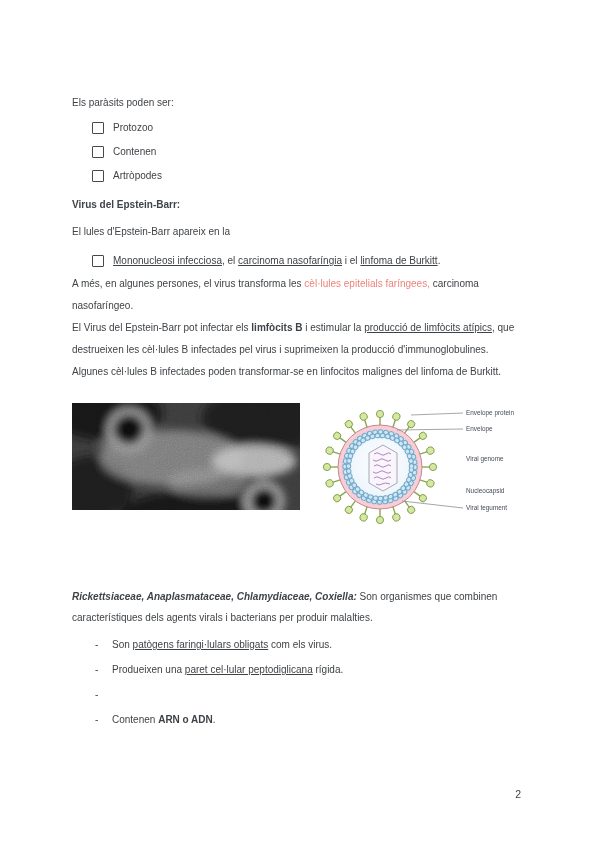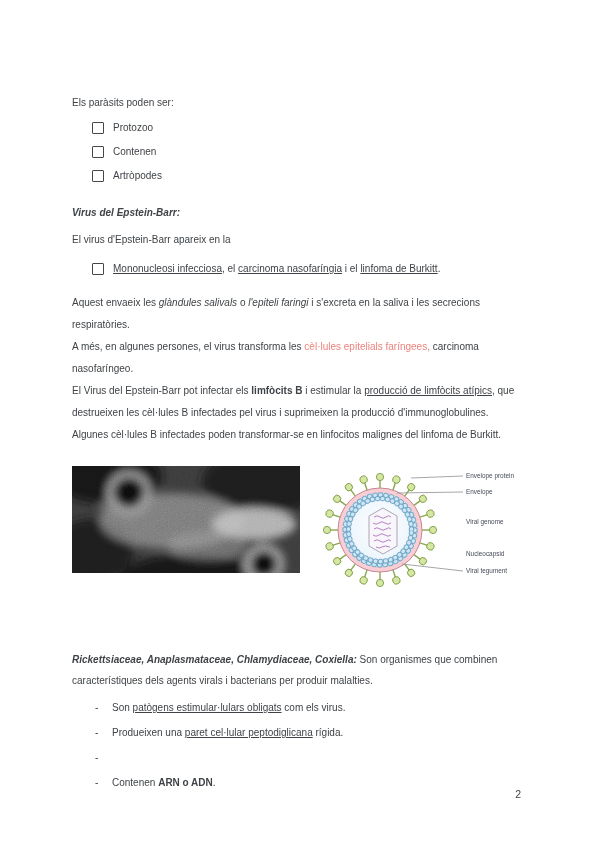--- a/index.html
+++ b/index.html
@@ -4,21 +4,21 @@
 <style>
   html,body { margin:0; padding:0; background:#ffffff; }
   .page {
     position:relative; width:596px; height:848px; background:#ffffff;
     box-sizing:border-box; padding:92px 72px 0 72px;
     font-family:"Liberation Sans", sans-serif;
     font-size:10px; color:#3f4347; overflow:hidden;
   }
   p { margin:0; }
   .body { line-height:22px; }
-  .heading { font-weight:700; line-height:22px; margin-top:14px;font-style:italic; }
+  .heading { font-weight:700; line-height:22px; margin-top:6px; }
   .lead { margin-top:5px; }
   .checklist { margin:2px 0 0 20px; }
   .check-row { display:flex; align-items:center; line-height:24px; }
   .check-single { margin:6px 0 0 20px; }
   .checkbox {
     width:10px; height:10px; border:1.4px solid #44484c; border-radius:1px;
     margin-right:9px; flex:0 0 auto; background:#fff;
   }
   .u { text-decoration:underline; }
   .it { font-style:italic; }
@@ -53,28 +53,27 @@
       <span>Contenen</span>
     </div>
     <div class="check-row">
       <span class="checkbox"></span>
       <span>Artròpodes</span>
     </div>
   </div>
 
   <p class="heading">Virus del Epstein-Barr:</p>
 
-  <p class="body lead">El virus d'Epstein-Barr apareix en la</p>
+  <p class="body lead">El lules d'Epstein-Barr apareix en la</p>
 
   <div class="check-row check-single">
     <span class="checkbox"></span>
     <span><span class="u">Mononucleosi infecciosa</span><span>, el </span><span class="u">carcinoma nasofaríngia</span><span> i el </span><span class="u">linfoma de Burkitt</span><span>.</span></span>
   </div>
 
-  <p class="body p-first"><span>Aquest envaeix les </span><span class="it">glàndules salivals</span><span> o </span><span class="it">l'epiteli faringi</span><span> i s'excreta en la saliva i les secrecions respiratòries.</span></p>
 
   <p class="body"><span>A més, en algunes persones, el virus transforma les </span><span class="red">cèl·lules epitelials faríngees,</span><span> carcinoma nasofaríngeo.</span></p>
 
   <p class="body"><span>El Virus del Epstein-Barr pot infectar els </span><span class="b">limfòcits B</span><span> i estimular la </span><span class="u">producció de limfòcits atípics</span><span>, que destrueixen les cèl·lules B infectades pel virus i suprimeixen la producció d'immunoglobulines.</span></p>
 
   <p class="body">Algunes cèl·lules B infectades poden transformar-se en linfocitos malignes del linfoma de Burkitt.</p>
 
   <div class="figures">
 
     <div class="micro-wrap">
@@ -180,21 +179,21 @@
         </g>
       </svg>
     </div>
   </div>
 
   <p class="body rick"><span class="bi">Rickettsiaceae, Anaplasmataceae, Chlamydiaceae, Coxiella:</span><span> Son organismes que combinen característiques dels agents virals i bacterians per produir malalties.</span></p>
 
   <div class="bullets">
     <div class="bullet-row">
       <span class="dash">-</span>
-      <span><span>Son </span><span class="u">patògens estimular·lulars obligats</span><span> com els virus.</span></span>
+      <span><span>Son </span><span class="u">patògens faringi·lulars obligats</span><span> com els virus.</span></span>
     </div>
     <div class="bullet-row">
       <span class="dash">-</span>
       <span><span>Produeixen una </span><span class="u">paret cel·lular peptodiglicana</span><span> rígida.</span></span>
     </div>
     <div class="bullet-row">
       <span class="dash">-</span>
     </div>
     <div class="bullet-row">
       <span class="dash">-</span>

